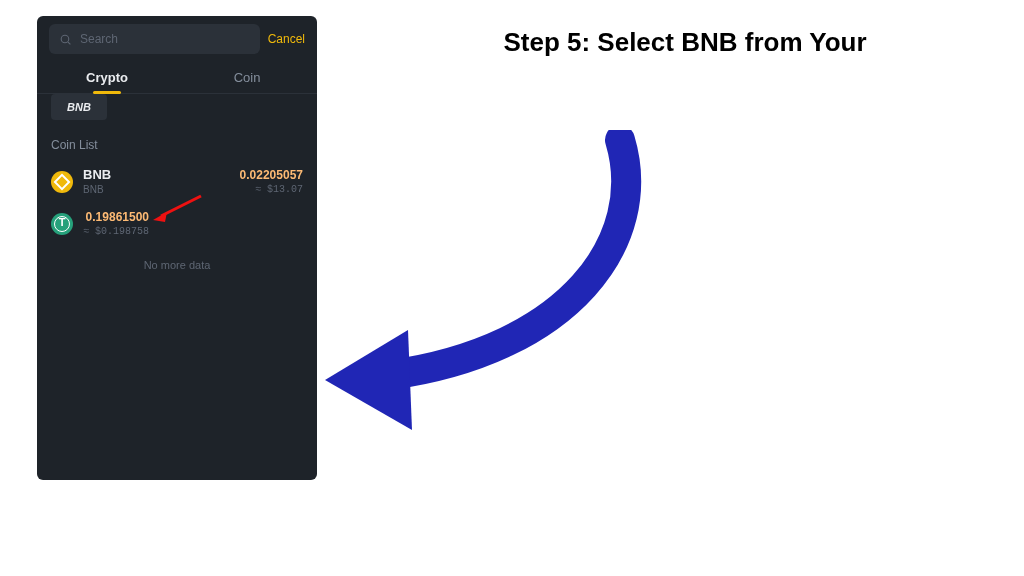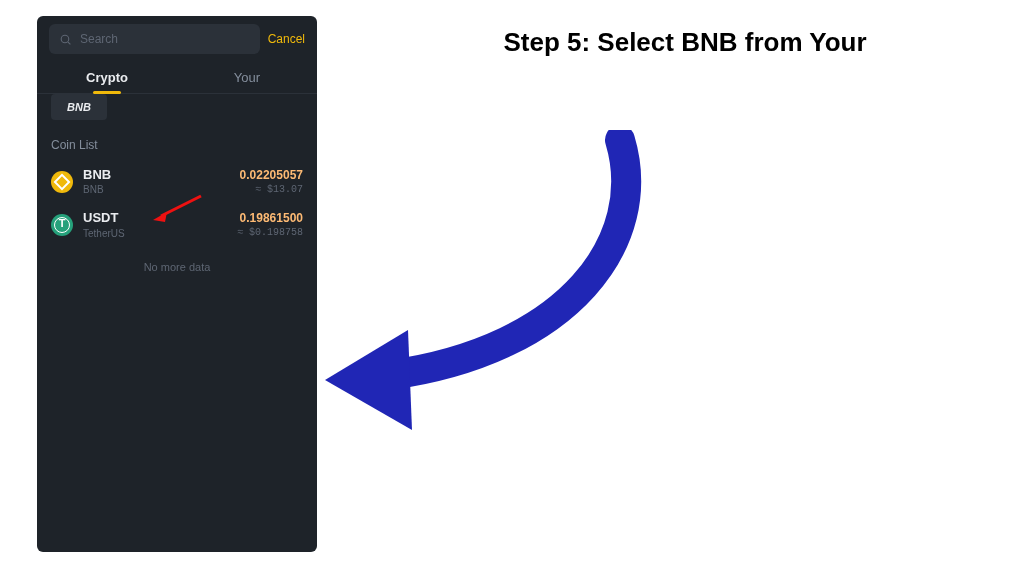--- a/index.html
+++ b/index.html
@@ -9,21 +9,21 @@
     font-family: -apple-system, BlinkMacSystemFont, "Segoe UI", Arial, sans-serif;
     background: #fff;
     position: relative;
     overflow: hidden;
   }
   .phone {
     position: absolute;
     left: 37px;
     top: 16px;
     width: 280px;
-    height: 536px;
+    height: 464px;
     background: #1E2329;
     border-radius: 6px;
     color: #848E9C;
     font-size: 12px;
     overflow: hidden;
   }
   .search-row {
     display: flex;
     align-items: center;
     padding: 8px 12px 6px 12px;
@@ -187,21 +187,21 @@
         <circle cx="11" cy="11" r="7"></circle>
         <line x1="21" y1="21" x2="16.65" y2="16.65"></line>
       </svg>
       <input class="search-input" placeholder="Search" style="">
     </div>
     <button class="cancel-btn">Cancel</button>
   </div>
 
   <div class="tabs">
     <div class="tab active">Crypto</div>
-    <div class="tab">Your</div>
+    <div class="tab">Coin</div>
   </div>
 
   <div class="chip-row">
     <span class="chip">BNB</span>
   </div>
 
   <div class="list-label">Coin List</div>
 
   <div class="coin-row">
     <div class="coin-icon bnb"></div>
@@ -210,24 +210,20 @@
       <div class="coin-name">BNB</div>
     </div>
     <div class="coin-right">
       <div class="coin-amt">0.02205057</div>
       <div class="coin-fiat">≈ $13.07</div>
     </div>
   </div>
 
   <div class="coin-row">
     <div class="coin-icon usdt"></div>
-    <div class="coin-left">
-      <div class="coin-sym">USDT</div>
-      <div class="coin-name">TetherUS</div>
-    </div>
     <div class="coin-right">
       <div class="coin-amt">0.19861500</div>
       <div class="coin-fiat">≈ $0.198758</div>
     </div>
   </div>
 
   <div class="no-more">No more data</div>
 
   <svg class="red-arrow" width="50" height="28" viewBox="0 0 50 28">
     <line x1="48" y1="2" x2="8" y2="22" stroke="#E11" stroke-width="3"></line>

